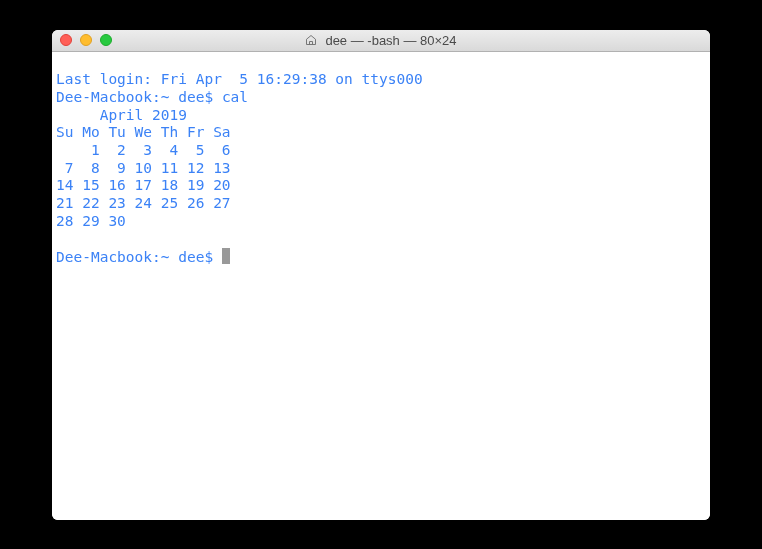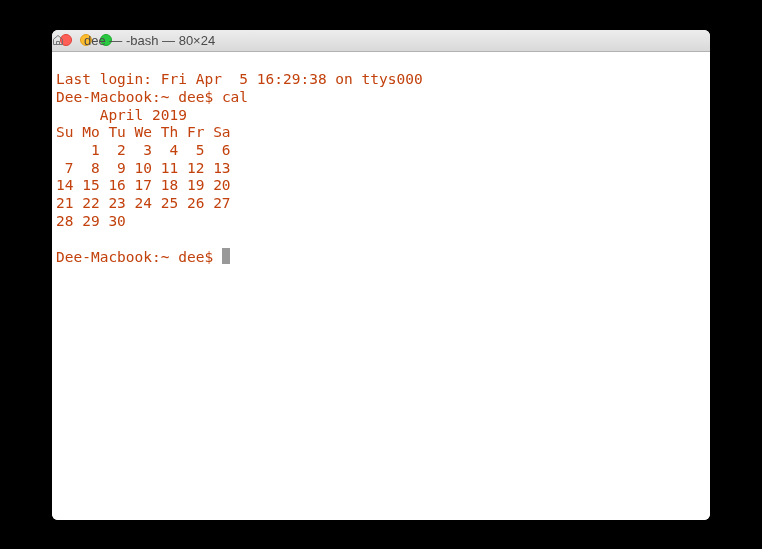--- a/index.html
+++ b/index.html
@@ -46,21 +46,22 @@
     .light.max { background: #28c940; border: 0.5px solid #1dac2c; }
     .title {
       position: absolute;
       left: 0; right: 0;
       text-align: center;
       font-size: 13px;
       color: #4a4a4a;
       pointer-events: none;
       display: flex;
       align-items: center;
-      gap: 20px;
+      justify-content: center;
+      gap: 8px;
     }
     .home-icon {
       width: 12px;
       height: 12px;
       display: inline-flex;
       align-items: center;
       justify-content: center;
     }
     .home-icon svg {
       width: 12px;
@@ -69,21 +70,21 @@
       stroke: #6b6b6b;
       stroke-width: 1.2;
     }
     .terminal-body {
       flex: 1;
       background: #fff;
       padding: 2px 4px;
       font-family: "Menlo", "Monaco", "Consolas", monospace;
       font-size: 14.5px;
       line-height: 1.22;
-      color: #c2410c;
+      color: #3b82f6;
       white-space: pre;
       overflow: hidden;
     }
     .cursor {
       display: inline-block;
       width: 8px;
       height: 16px;
       background: #999;
       vertical-align: text-bottom;
       margin-bottom: 1px;

